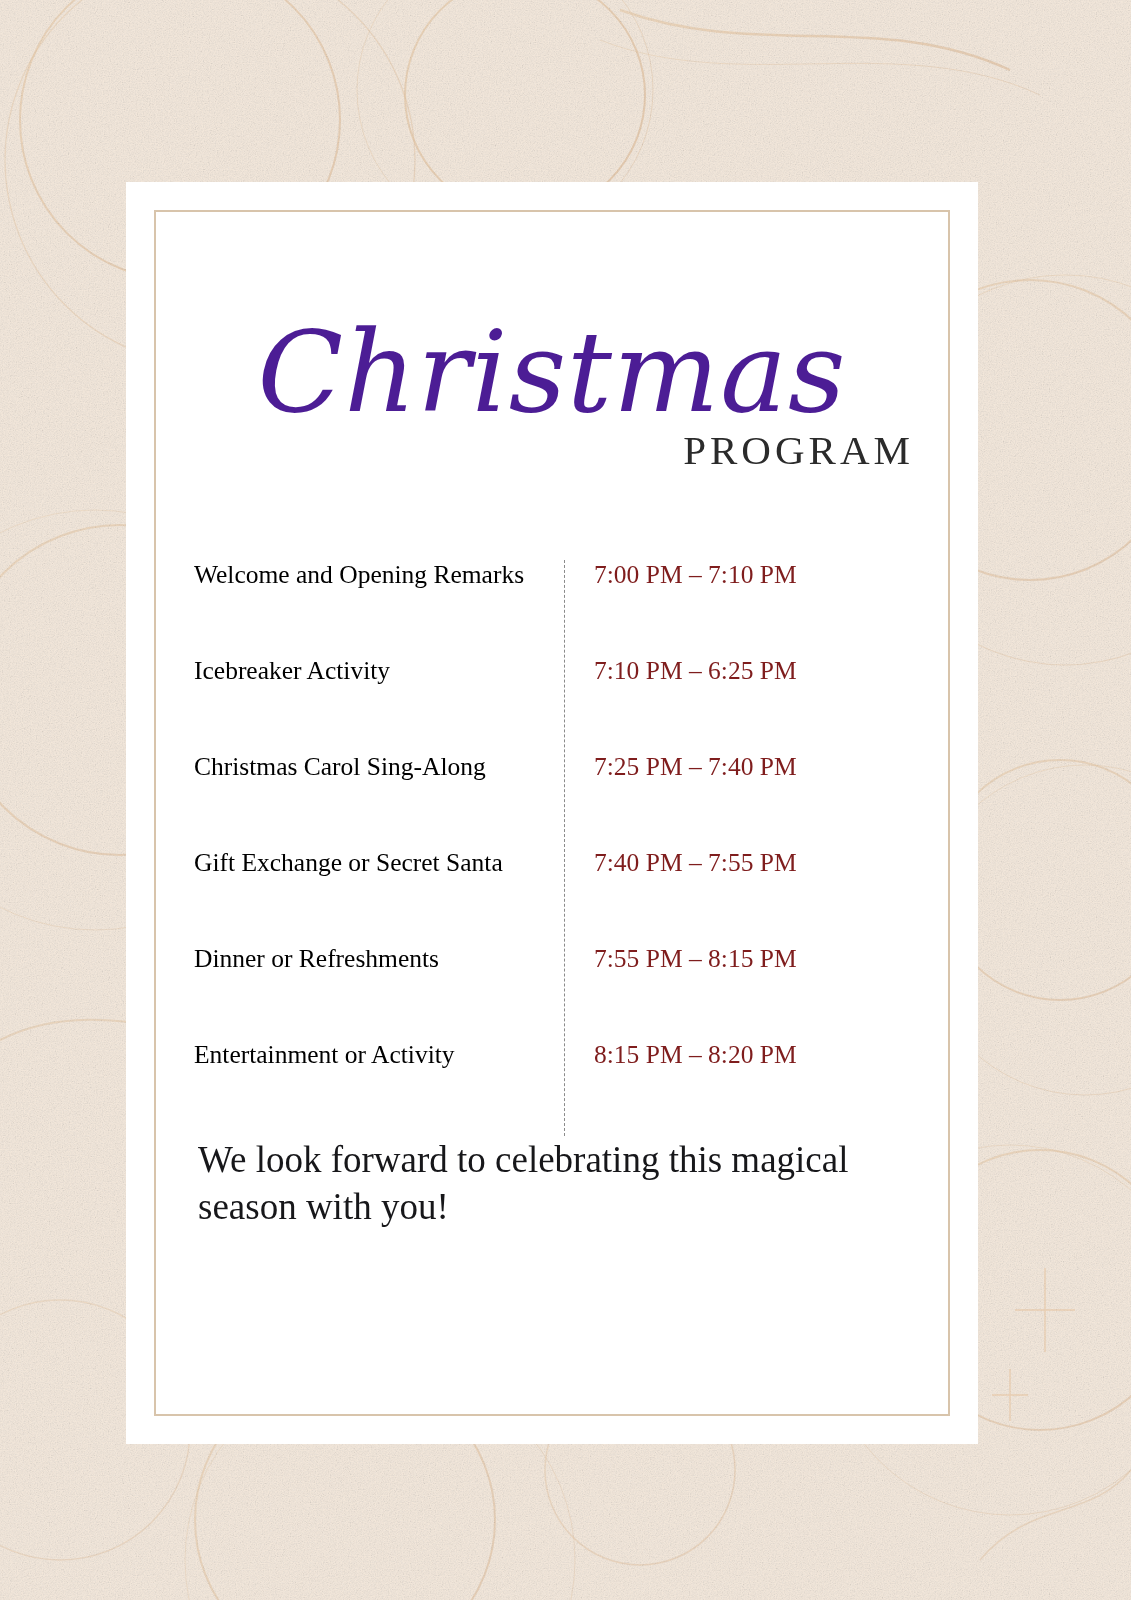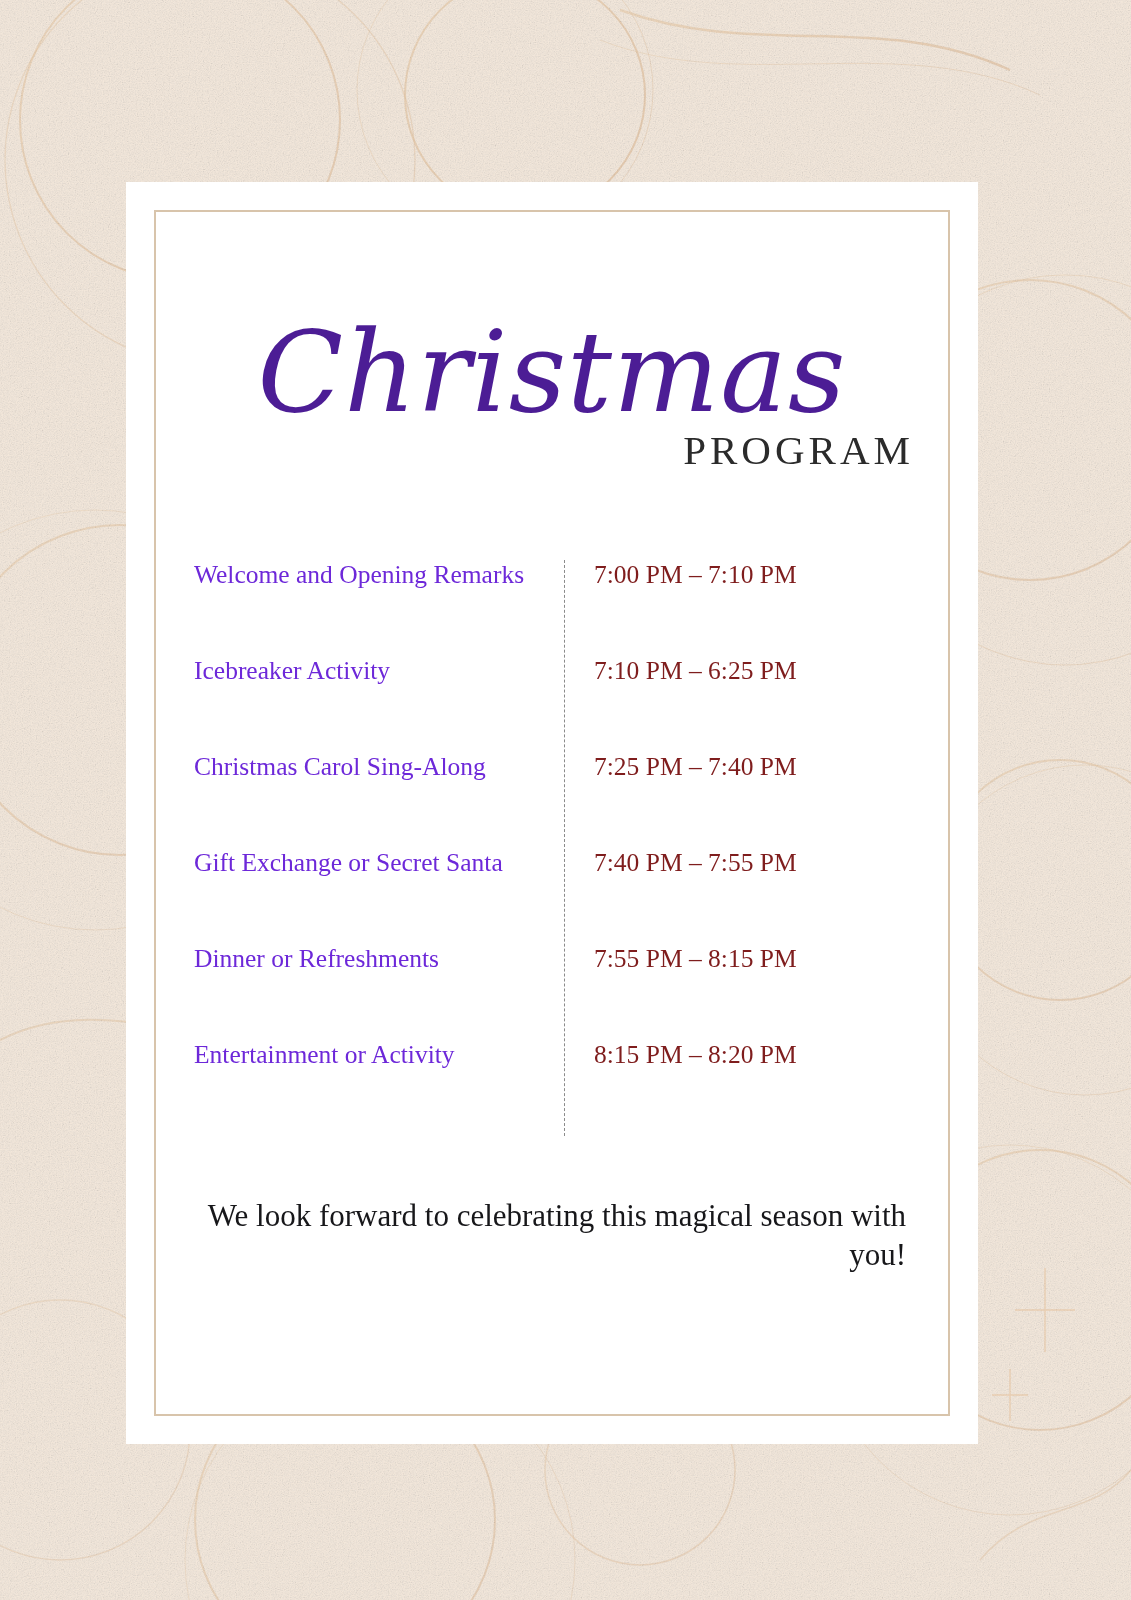--- a/index.html
+++ b/index.html
@@ -95,37 +95,36 @@
     border-left: 1px dashed #8b8b8b;
   }
   .row {
     display: flex;
     align-items: baseline;
     height: 96px;
   }
   .row-label {
     width: 374px;
     font-size: 25.5px;
-    color: #6d28d9;
+    color: #000000;
     padding-left: 2px;
     box-sizing: border-box;
   }
   .row-time {
     flex: 1;
     font-size: 25.5px;
     color: #7f1d1d;
     padding-left: 28px;
     box-sizing: border-box;
   }
 
   
   .closing {
-    margin-top: 60px;
-    text-align: right;
-    font-size: 31px;
+    text-align: left;
+    font-size: 37px;
     line-height: 1.28;
     color: #17171a;
     padding: 0 8px;
   }
 </style>
 </head>
 <body>
 
 <div class="bg-wrap">
   <svg class="bg-svg" viewBox="0 0 1131 1600" xmlns="http://www.w3.org/2000/svg">

